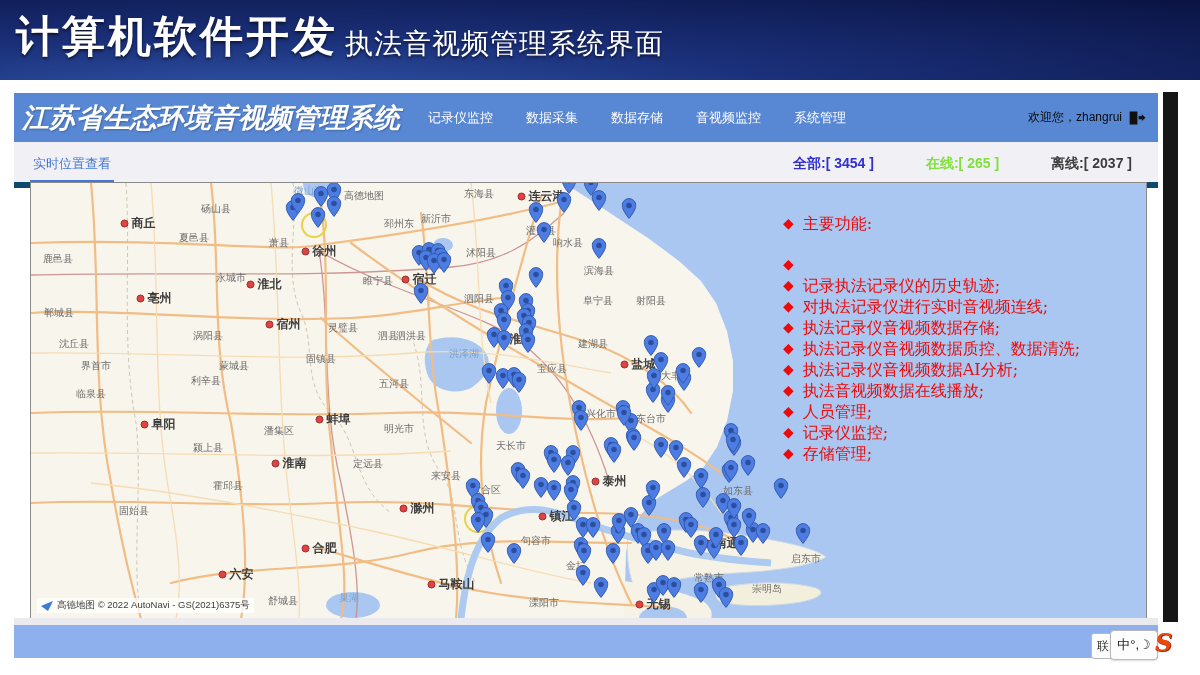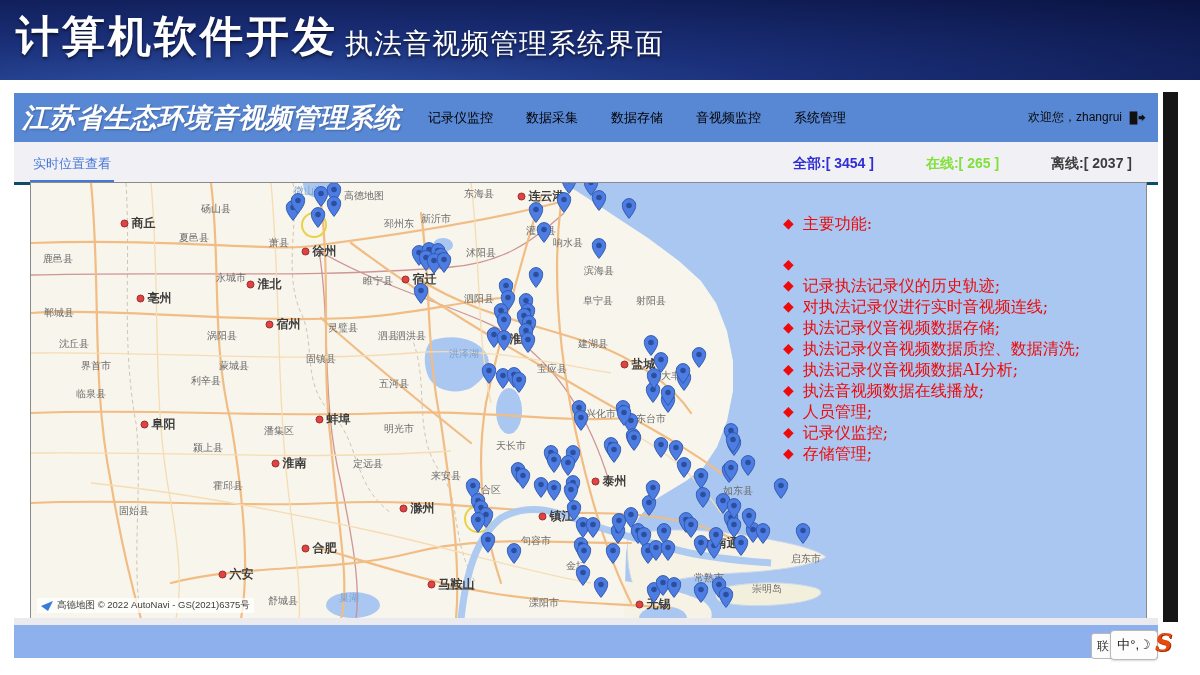--- a/index.html
+++ b/index.html
@@ -17,27 +17,27 @@
   
   .app{position:absolute;left:14px;top:93px;width:1144px;height:565px;background:#ffffff;}
   .window-edge{position:absolute;left:1163px;top:92px;width:15px;height:530px;background:#161616;}
 
   .app-header{position:absolute;left:0;top:0;width:1144px;height:49px;background:#5887d4;
     display:flex;align-items:center;}
   .logo{color:#ffffff;font-size:27px;font-weight:bold;font-style:italic;
     font-family:"DejaVu Serif","Liberation Serif",serif;margin-left:8px;white-space:nowrap;
     text-shadow:1px 1px 2px rgba(0,0,0,.25);}
   .nav{display:flex;margin-left:28px;}
-  .nav-item{color:#000000;font-size:13px;margin-right:33px;cursor:pointer;white-space:nowrap;}
+  .nav-item{color:#ffffff;font-size:13px;margin-right:33px;cursor:pointer;white-space:nowrap;}
   .header-spacer{flex:1;}
   .welcome{color:#0b0b0b;font-size:12px;display:flex;align-items:center;margin-right:12px;white-space:nowrap;}
   .exit-icon{margin-left:6px;display:inline-flex;}
 
   .toolbar{position:absolute;left:0;top:49px;width:1144px;height:40px;background:#f1f0f5;
-    border-bottom:3px solid #0c4a6e;display:flex;align-items:flex-end;}
+    border-bottom:6px solid #0c4a6e;display:flex;align-items:flex-end;}
   .tab{margin-left:16px;color:#4478d8;font-size:13px;padding:9px 3px 7px 3px;
     border-bottom:2px solid #4478d8;cursor:pointer;}
   .toolbar-spacer{flex:1;}
   .stats{display:flex;align-items:center;margin-right:26px;padding-bottom:9px;}
   .stat{font-size:14px;font-weight:600;margin-left:52px;white-space:nowrap;cursor:pointer;}
 
   
   .map{position:absolute;left:16px;top:89px;width:1115px;height:436px;background:#f8f5ec;
     border:1px solid #8a8a8a;overflow:hidden;}
   .map svg.base{position:absolute;left:0;top:0;}
@@ -191,21 +191,21 @@
           <span class="mlabel major" style="left: 123px; top: 115px;">亳州</span>
           <span class="mlabel major" style="left: 233px; top: 101px;">淮北</span>
           <span class="mlabel" style="left: 248px; top: 60px;">萧县</span>
           <span class="mlabel major" style="left: 252px; top: 141px;">宿州</span>
           <span class="mlabel major" style="left: 288px; top: 68px;">徐州</span>
           <span class="mlabel" style="left: 333px; top: 13px;">高德地图</span>
           <span class="mlabel" style="left: 368px; top: 41px;">邳州东</span>
           <span class="mlabel" style="left: 347px; top: 98px;">睢宁县</span>
           <span class="mlabel" style="left: 312px; top: 145px;">灵璧县</span>
           <span class="mlabel" style="left: 357px; top: 153px;">泗县</span>
-          <span class="mlabel" style="left: 191px; top: 153px; font-family: Liberation Mono, monospace;">涡阳县</span>
+          <span class="mlabel" style="left: 177px; top: 153px; font-family: Liberation Mono, monospace;">涡阳县</span>
           <span class="mlabel" style="left: 203px; top: 183px;">蒙城县</span>
           <span class="mlabel" style="left: 175px; top: 198px;">利辛县</span>
           <span class="mlabel" style="left: 290px; top: 176px;">固镇县</span>
           <span class="mlabel" style="left: 363px; top: 201px;">五河县</span>
           <span class="mlabel" style="left: 405px; top: 36px;">新沂市</span>
           <span class="mlabel" style="left: 448px; top: 11px;">东海县</span>
           <span class="mlabel major" style="left: 510px; top: 13px;">连云港</span>
           <span class="mlabel" style="left: 510px; top: 48px;">灌云县</span>
           <span class="mlabel" style="left: 450px; top: 70px;">沭阳县</span>
           <span class="mlabel" style="left: 537px; top: 60px;">响水县</span>
@@ -230,21 +230,21 @@
           <span class="mlabel major" style="left: 302px; top: 236px;">蚌埠</span>
           <span class="mlabel" style="left: 337px; top: 281px;">定远县</span>
           <span class="mlabel" style="left: 368px; top: 246px;">明光市</span>
           <span class="mlabel" style="left: 480px; top: 263px;">天长市</span>
           <span class="mlabel" style="left: 415px; top: 293px;">来安县</span>
           <span class="mlabel major" style="left: 386px; top: 325px;">滁州</span>
           <span class="mlabel" style="left: 455px; top: 307px;">六合区</span>
           <span class="mlabel major" style="left: 578px; top: 298px;">泰州</span>
           <span class="mlabel major" style="left: 525px; top: 333px;">镇江</span>
           <span class="mlabel" style="left: 505px; top: 358px;">句容市</span>
-          <span class="mlabel major" style="left: 420px; top: 401px; text-decoration: underline;">马鞍山</span>
+          <span class="mlabel major" style="left: 420px; top: 401px;">马鞍山</span>
           <span class="mlabel" style="left: 513px; top: 420px;">溧阳市</span>
           <span class="mlabel" style="left: 545px; top: 383px;">金坛</span>
           <span class="mlabel major" style="left: 622px; top: 421px;">无锡</span>
           <span class="mlabel" style="left: 678px; top: 395px;">常熟市</span>
           <span class="mlabel major" style="left: 690px; top: 360px;">南通</span>
           <span class="mlabel" style="left: 707px; top: 308px;">如东县</span>
           <span class="mlabel" style="left: 775px; top: 376px;">启东市</span>
           <span class="mlabel" style="left: 736px; top: 406px;">崇明岛</span>
           <span class="mlabel major" style="left: 288px; top: 365px;">合肥</span>
           <span class="mlabel major" style="left: 205px; top: 391px;">六安</span>

